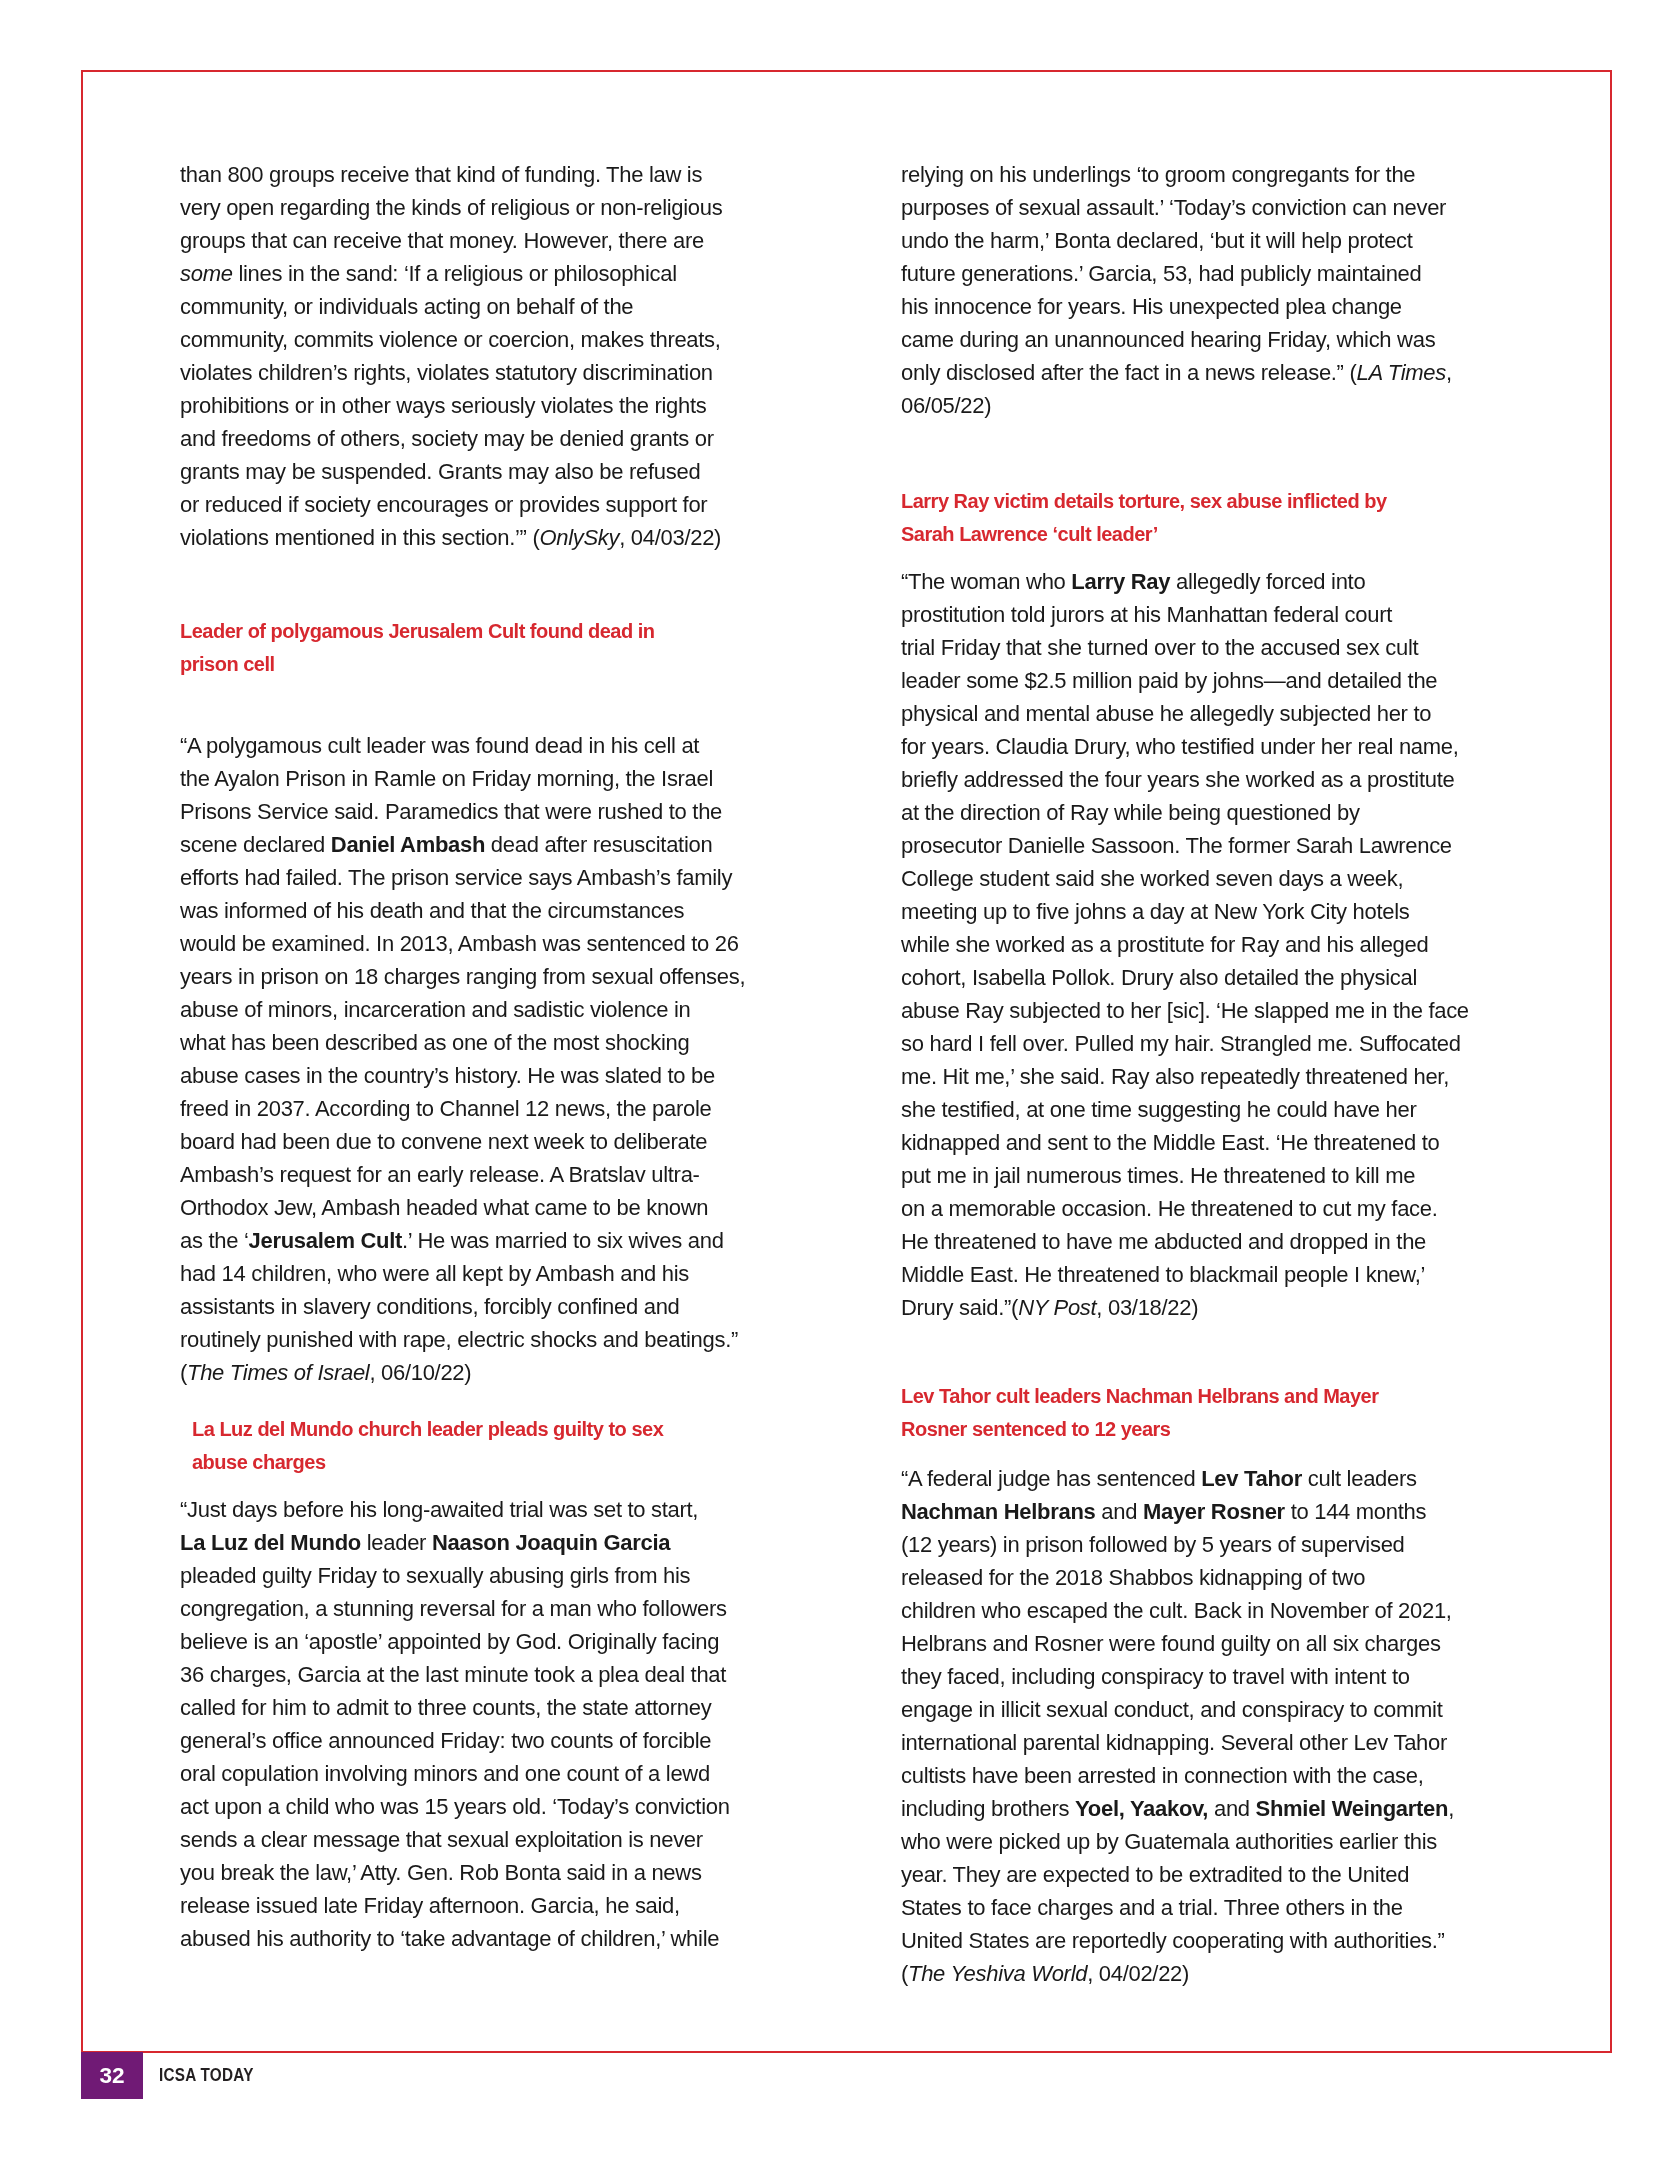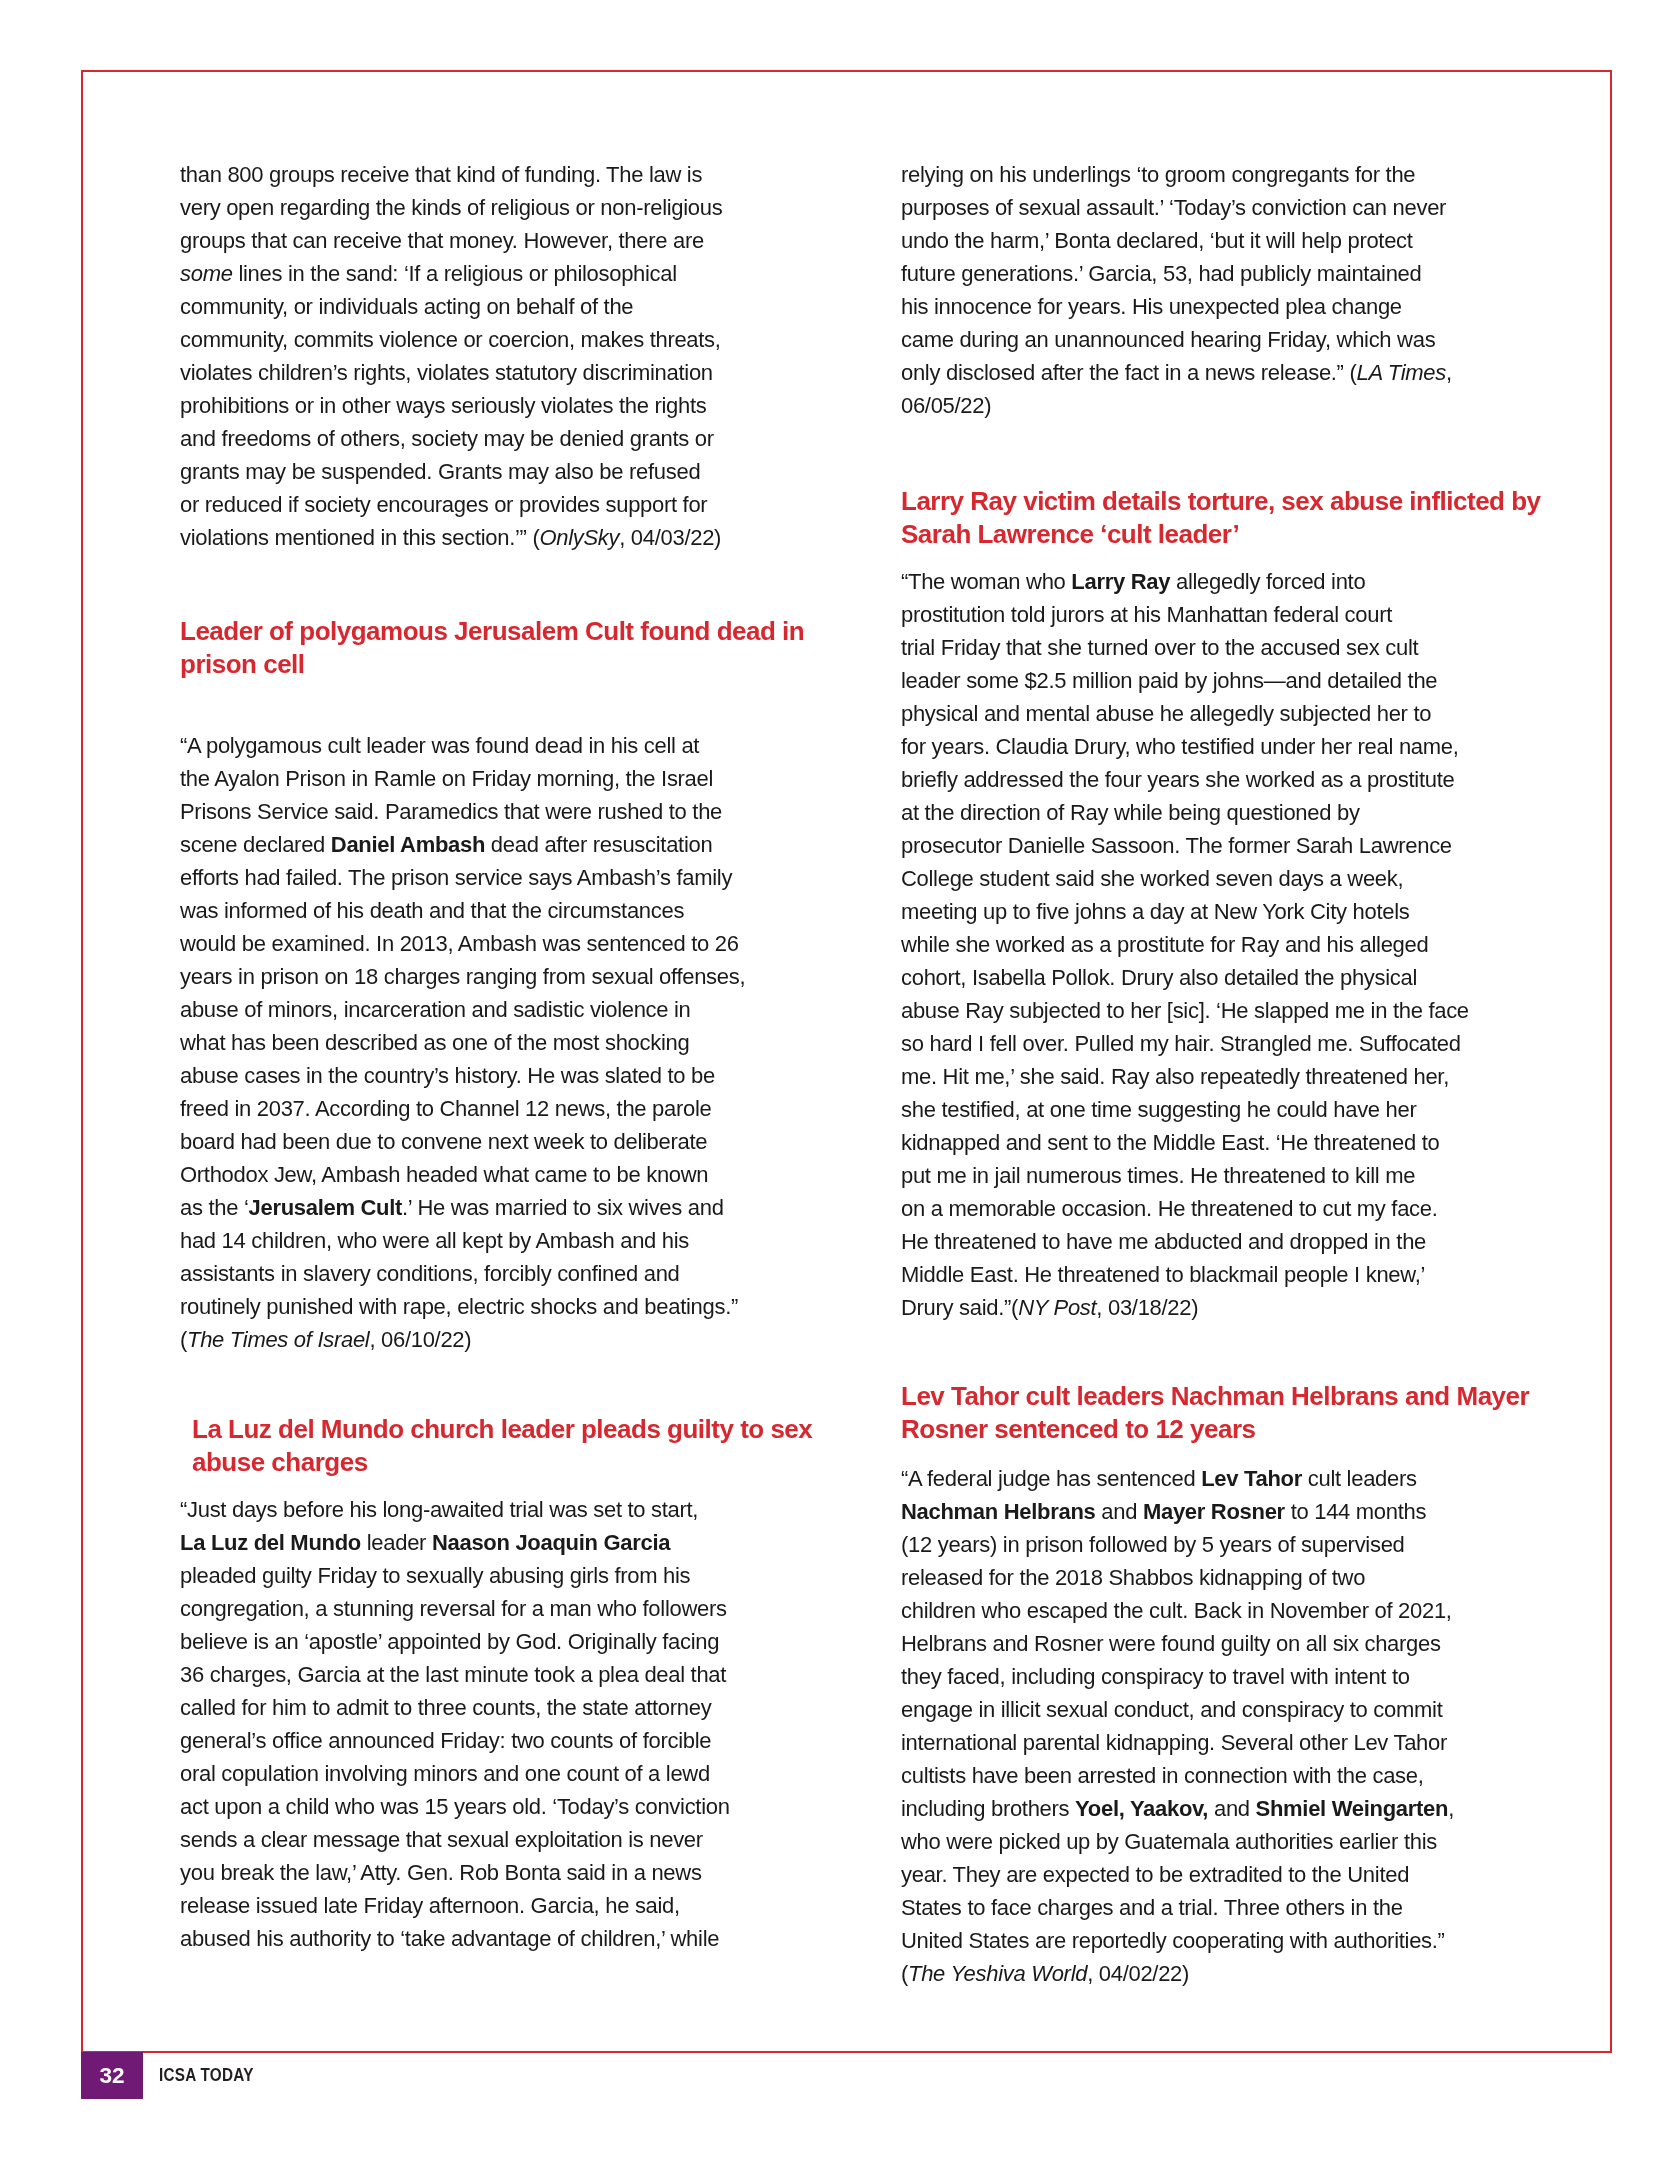--- a/index.html
+++ b/index.html
@@ -4,21 +4,21 @@
 <style>
   html, body { margin:0; padding:0; background:#ffffff; }
   body { width:1680px; height:2174px; position:relative; overflow:hidden;
          font-family:"Liberation Sans", sans-serif; color:#1a1a1a; }
   .frame { position:absolute; left:81px; top:70px; width:1527px; height:1979px;
            border:2.8px solid #d7282f; box-sizing:content-box; }
   .col { position:absolute; width:612px; }
   .block { position:absolute; left:0; width:612px; }
   .line { height:33px; line-height:33px; font-size:22px; white-space:nowrap;
           letter-spacing:-0.3px; font-family:"Liberation Sans", sans-serif; }
-  .heading .line { color:#d7282f; font-weight:bold; font-size:26px; letter-spacing:-0.5px; }
+  .heading .line { color:#d7282f; font-weight:bold; font-size:20px; letter-spacing:-0.5px; }
   .b { font-weight:bold; }
   .i { font-style:italic; }
   .page-num { position:absolute; left:81px; top:2052px; width:62px; height:47px;
               background:#701a75; color:#fff; font-weight:bold; font-size:22.6px;
               display:flex; align-items:center; justify-content:center;
               font-family:"Liberation Sans", sans-serif; }
   .mag-title { position:absolute; left:159px; top:2052px; height:47px; line-height:47px;
                font-size:18px; font-weight:bold; color:#231f20; letter-spacing:0.3px;
                font-family:"Liberation Sans", sans-serif; transform:scaleX(0.85); transform-origin:left center; }
 </style>
@@ -53,20 +53,21 @@
       <div class="line"><span>scene declared </span><span class="b">Daniel Ambash</span><span> dead after resuscitation</span></div>
       <div class="line"><span>efforts had failed. The prison service says Ambash’s family</span></div>
       <div class="line"><span>was informed of his death and that the circumstances</span></div>
       <div class="line"><span>would be examined. In 2013, Ambash was sentenced to 26</span></div>
       <div class="line"><span>years in prison on 18 charges ranging from sexual offenses,</span></div>
       <div class="line"><span>abuse of minors, incarceration and sadistic violence in</span></div>
       <div class="line"><span>what has been described as one of the most shocking</span></div>
       <div class="line"><span>abuse cases in the country’s history. He was slated to be</span></div>
       <div class="line"><span>freed in 2037. According to Channel 12 news, the parole</span></div>
       <div class="line"><span>board had been due to convene next week to deliberate</span></div>
+      <div class="line"><span>Ambash’s request for an early release. A Bratslav ultra-</span></div>
       <div class="line"><span>Orthodox Jew, Ambash headed what came to be known</span></div>
       <div class="line"><span>as the ‘</span><span class="b">Jerusalem Cult</span><span>.’ He was married to six wives and</span></div>
       <div class="line"><span>had 14 children, who were all kept by Ambash and his</span></div>
       <div class="line"><span>assistants in slavery conditions, forcibly confined and</span></div>
       <div class="line"><span>routinely punished with rape, electric shocks and beatings.”</span></div>
       <div class="line"><span>(</span><span class="i">The Times of Israel</span><span>, 06/10/22)</span></div>
     </div>
   <div class="block heading" style="top:1413px;margin-left:12px;">
       <div class="line"><span>La Luz del Mundo church leader pleads guilty to sex</span></div>
       <div class="line"><span>abuse charges</span></div>

